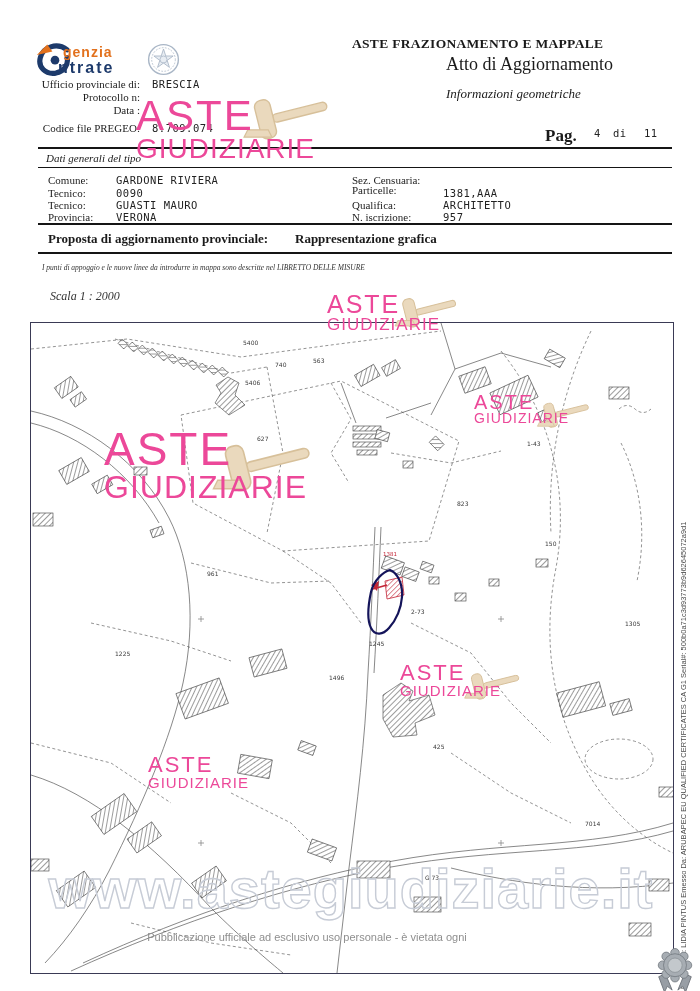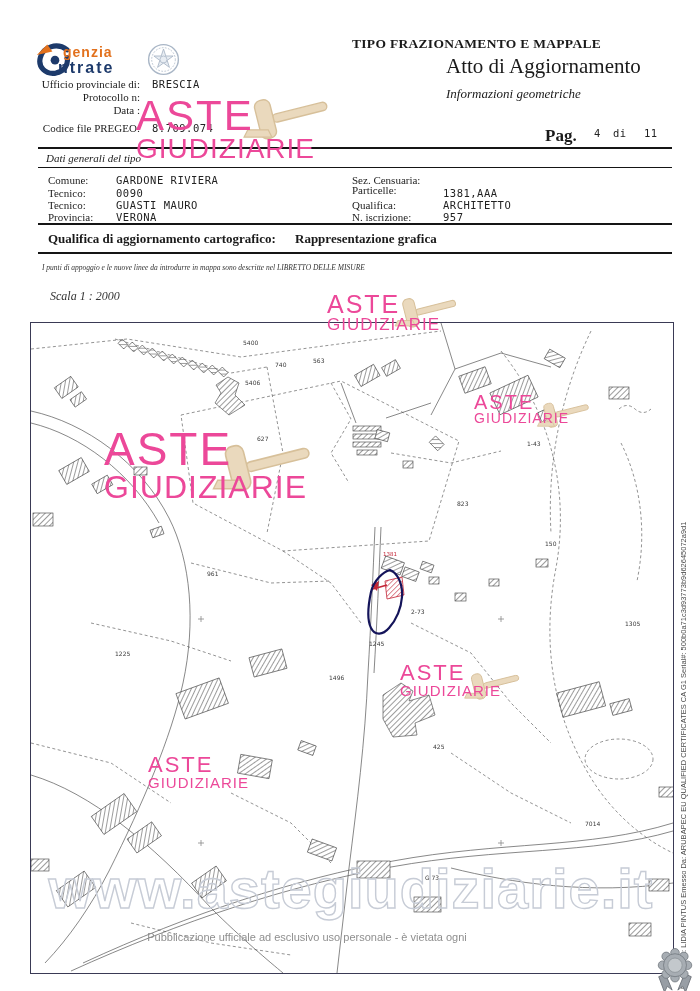--- a/index.html
+++ b/index.html
@@ -75,22 +75,22 @@
 
   <div class="abs lbl" style="left:36px;top:78px;width:104px;text-align:right">Ufficio provinciale di:</div>
   <div class="abs val" style="left:152px;top:78px">BRESCIA</div>
   <div class="abs lbl" style="left:36px;top:91px;width:104px;text-align:right">Protocollo n:</div>
   <div class="abs val" style="left:152px;top:91px"></div>
   <div class="abs lbl" style="left:36px;top:104px;width:104px;text-align:right">Data :</div>
   <div class="abs val" style="left:152px;top:104px"></div>
   <div class="abs lbl" style="left:36px;top:122px;width:104px;text-align:right">Codice file PREGEO:</div>
   <div class="abs val" style="left:152px;top:122px">8.709.074</div>
 
-  <div class="abs" style="left:352px;top:36px;font-size:13.5px;font-weight:bold;letter-spacing:.3px">TIPO FRAZIONAMENTO E MAPPALE</div>
-  <div class="abs" style="left:446px;top:54px;font-size:21px;">Atto di Aggiornamento</div>
+  <div class="abs" style="left:352px;top:36px;font-size:13.5px;font-weight:bold;letter-spacing:.3px">ASTE FRAZIONAMENTO E MAPPALE</div>
+  <div class="abs" style="left:446px;top:54px;font-size:18px;">Atto di Aggiornamento</div>
   <div class="abs" style="left:446px;top:86px;font-size:13px;font-style:italic;">Informazioni geometriche</div>
 
   <div class="abs" style="left:545px;top:126px;font-size:17px;font-weight:600">Pag.</div>
   <div class="abs val" style="left:594px;top:127px">4</div>
   <div class="abs val" style="left:613px;top:127px">di</div>
   <div class="abs val" style="left:644px;top:127px">11</div>
 
   <div class="rule" style="left:38px;top:147px;width:634px;height:2px"></div>
   <div class="abs" style="left:46px;top:152px;font-size:11px;font-style:italic">Dati generali del tipo</div>
   <div class="rule" style="left:38px;top:167px;width:634px;height:1px"></div>
@@ -107,21 +107,21 @@
   <div class="abs lbl" style="left:352px;top:174px">Sez. Censuaria:</div>
   <div class="abs val" style="left:443px;top:174px"></div>
   <div class="abs lbl" style="left:352px;top:184px">Particelle:</div>
   <div class="abs val" style="left:443px;top:187px">1381,AAA</div>
   <div class="abs lbl" style="left:352px;top:199px">Qualifica:</div>
   <div class="abs val" style="left:443px;top:199px">ARCHITETTO</div>
   <div class="abs lbl" style="left:352px;top:211px">N. iscrizione:</div>
   <div class="abs val" style="left:443px;top:211px">957</div>
 
   <div class="rule" style="left:38px;top:223px;width:634px;height:2px"></div>
-  <div class="abs" style="left:48px;top:231px;font-size:13px;font-weight:bold">Qualifica di aggiornamento cartografico:</div>
+  <div class="abs" style="left:48px;top:231px;font-size:13px;font-weight:bold">Proposta di aggiornamento provinciale:</div>
   <div class="abs" style="left:295px;top:231px;font-size:13px;font-weight:bold">Rappresentazione grafica</div>
   <div class="rule" style="left:38px;top:252px;width:634px;height:1.5px"></div>
 
   <div class="abs" style="left:42px;top:263px;font-size:7.5px;font-style:italic;color:#333">I punti di appoggio e le nuove linee da introdurre in mappa sono descritte nel LIBRETTO DELLE MISURE</div>
   <div class="abs" style="left:50px;top:289px;font-size:12px;font-style:italic;color:#333">Scala 1 : 2000</div>
 
   <div class="abs" style="left:30px;top:322px;width:642px;height:650px;border:1px solid #3a3a55;background:#fff;z-index:1">
     <svg width="642" height="650" viewBox="0 0 642 650">
       <defs>
         <pattern id="h" width="4" height="4" patternUnits="userSpaceOnUse" patternTransform="rotate(45)">

